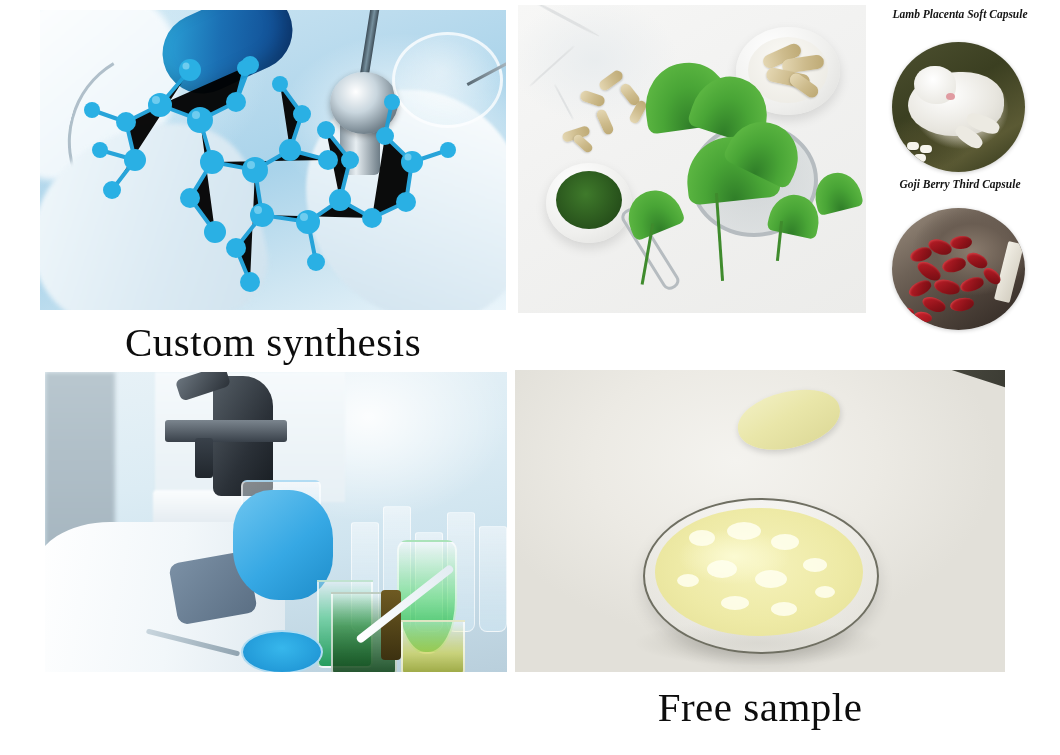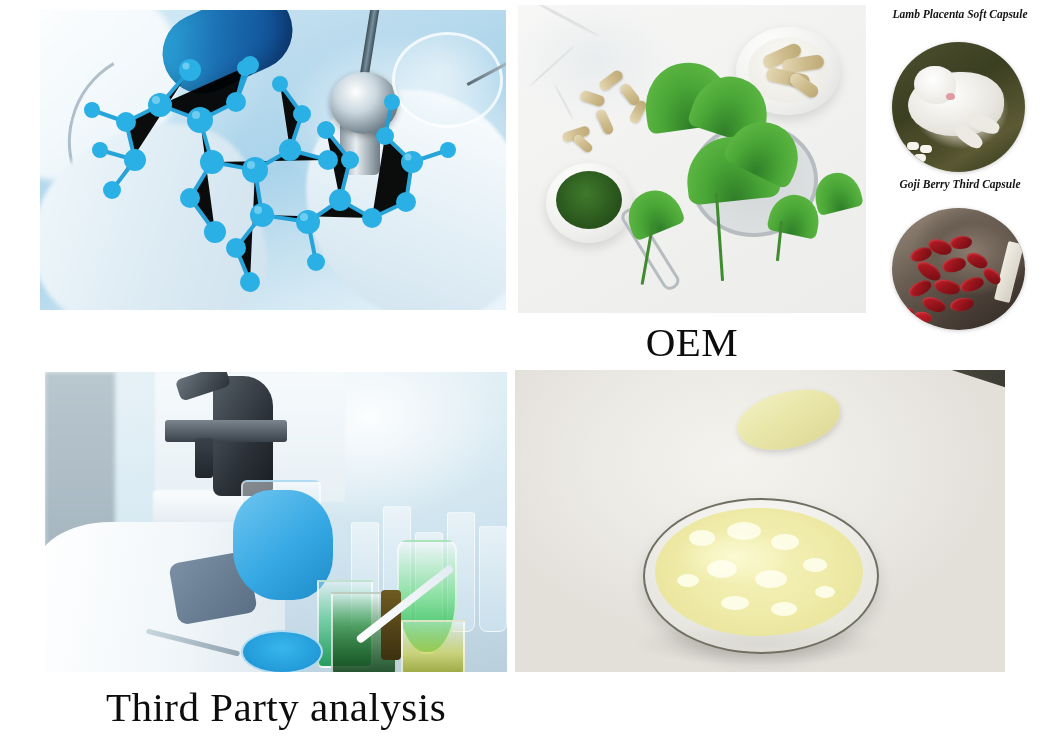--- a/index.html
+++ b/index.html
@@ -420,20 +420,21 @@
         <circle cx="146" cy="56" r="3.5"></circle>
           <circle cx="116" cy="90" r="4"></circle>
         <circle cx="156" cy="105" r="4"></circle>
           <circle cx="211" cy="155" r="4"></circle>
         <circle cx="218" cy="200" r="4"></circle>
           <circle cx="264" cy="207" r="4"></circle>
         <circle cx="368" cy="147" r="3.5"></circle>
       </g>
     </svg>
   </div>
+  <div class="caption" style="left:40px; top:318px; width:466px; font-size:41px; line-height:48px;">Custom synthesis</div>
 
   <div class="photo" id="photo-oem">
     <div class="marble-vein" style="left:10px; top:12px; width:76px; height:3px; transform:rotate(28deg);"></div>
     <div class="marble-vein" style="left:4px; top:60px; width:60px; height:2px; transform:rotate(-42deg);"></div>
     <div class="marble-vein" style="left:26px; top:96px; width:40px; height:2px; transform:rotate(62deg);"></div>
 
     <div class="bowl" style="left:218px; top:22px; width:104px; height:88px;">
       <div class="bowl-inner" style="left:12px; top:10px; right:12px; bottom:12px; background:radial-gradient(circle at 45% 35%, #fbfaf6, #e9e7e0);"></div>
       <div class="capsule-pill" style="left:26px; top:22px; width:40px; height:14px; transform:rotate(-24deg);"></div>
       <div class="capsule-pill" style="left:46px; top:30px; width:42px; height:14px; transform:rotate(-8deg);"></div>
@@ -497,21 +498,20 @@
     <div class="goji-berry" style="left:16px; top:74px; width:24px; height:13px; transform:rotate(-30deg);"></div>
     <div class="goji-berry" style="left:42px; top:72px; width:26px; height:14px; transform:rotate(10deg);"></div>
     <div class="goji-berry" style="left:68px; top:70px; width:24px; height:13px; transform:rotate(-20deg);"></div>
     <div class="goji-berry" style="left:90px; top:62px; width:20px; height:12px; transform:rotate(40deg);"></div>
     <div class="goji-berry" style="left:30px; top:90px; width:24px; height:13px; transform:rotate(18deg);"></div>
     <div class="goji-berry" style="left:58px; top:90px; width:24px; height:13px; transform:rotate(-12deg);"></div>
     <div class="goji-berry" style="left:4px; top:100px; width:18px; height:10px; transform:rotate(-10deg); background:linear-gradient(140deg,#d0242f,#9c141c);"></div>
     <div class="goji-berry" style="left:22px; top:104px; width:18px; height:10px; transform:rotate(8deg); background:linear-gradient(140deg,#d0242f,#9c141c);"></div>
   </div>
 
-  <div class="caption" style="left:518px; top:318px; width:348px; font-size:41px; line-height:48px;">OEM</div>
 
   <div class="photo" id="photo-analysis">
     <div class="an-wall"></div>
     <div class="an-panel"></div>
     <div class="an-scope-base"></div>
     <div class="an-scope-arm"></div>
     <div class="an-scope-stage"></div>
     <div class="an-scope-lens"></div>
     <div class="an-scope-eye"></div>
 
@@ -530,34 +530,34 @@
 
     <div class="an-beaker" style="left:272px; top:208px; width:52px; height:84px; background:linear-gradient(180deg, rgba(255,255,255,.35) 0%, rgba(60,200,120,.55) 42%, rgba(22,150,80,.9) 100%);"></div>
     <div class="an-beaker" style="left:286px; top:220px; width:62px; height:80px; background:linear-gradient(180deg, rgba(255,255,255,.3) 0%, rgba(60,130,60,.6) 40%, rgba(22,72,30,.92) 100%);"></div>
     <div style="position:absolute; left:352px; top:168px; width:56px; height:110px; background:linear-gradient(180deg, rgba(255,255,255,.4) 0%, rgba(90,220,110,.6) 50%, rgba(30,180,70,.95) 100%); border:2px solid rgba(255,255,255,.6); border-radius:10px 10px 48% 48%;"></div>
     <div class="an-beaker" style="left:356px; top:248px; width:60px; height:52px; background:linear-gradient(180deg, rgba(255,255,255,.35), rgba(205,210,80,.7) 60%, rgba(150,160,40,.85));"></div>
     <div style="position:absolute; left:336px; top:218px; width:20px; height:70px; background:linear-gradient(180deg,#6e5a22,#3c3110); border-radius:4px;"></div>
     <div class="an-pipette"></div>
     <div class="an-petri"></div>
     <div class="an-tweezer"></div>
   </div>
-  <div class="caption" style="left:45px; top:683px; width:462px; font-size:41px; line-height:48px;">Third Party analysis</div>
 
   <div class="photo" id="photo-sample">
     <div class="sp-spatula"></div>
     <div class="sp-scoop"></div>
     <div class="sp-shadow"></div>
     <div class="sp-dish-outer"></div>
     <div class="sp-powder">
       <div class="sp-grain" style="left:34px; top:22px; width:26px; height:16px;"></div>
       <div class="sp-grain" style="left:72px; top:14px; width:34px; height:18px;"></div>
       <div class="sp-grain" style="left:116px; top:26px; width:28px; height:16px;"></div>
       <div class="sp-grain" style="left:52px; top:52px; width:30px; height:18px;"></div>
       <div class="sp-grain" style="left:100px; top:62px; width:32px; height:18px;"></div>
       <div class="sp-grain" style="left:148px; top:50px; width:24px; height:14px;"></div>
       <div class="sp-grain" style="left:66px; top:88px; width:28px; height:14px;"></div>
       <div class="sp-grain" style="left:116px; top:94px; width:26px; height:14px;"></div>
       <div class="sp-grain" style="left:22px; top:66px; width:22px; height:13px;"></div>
       <div class="sp-grain" style="left:160px; top:78px; width:20px; height:12px;"></div>
     </div>
   </div>
+  <div class="caption" style="left:515px; top:683px; width:490px; font-size:41px; line-height:48px;">Free sample</div>
 
 </div>
 
 </body></html>

